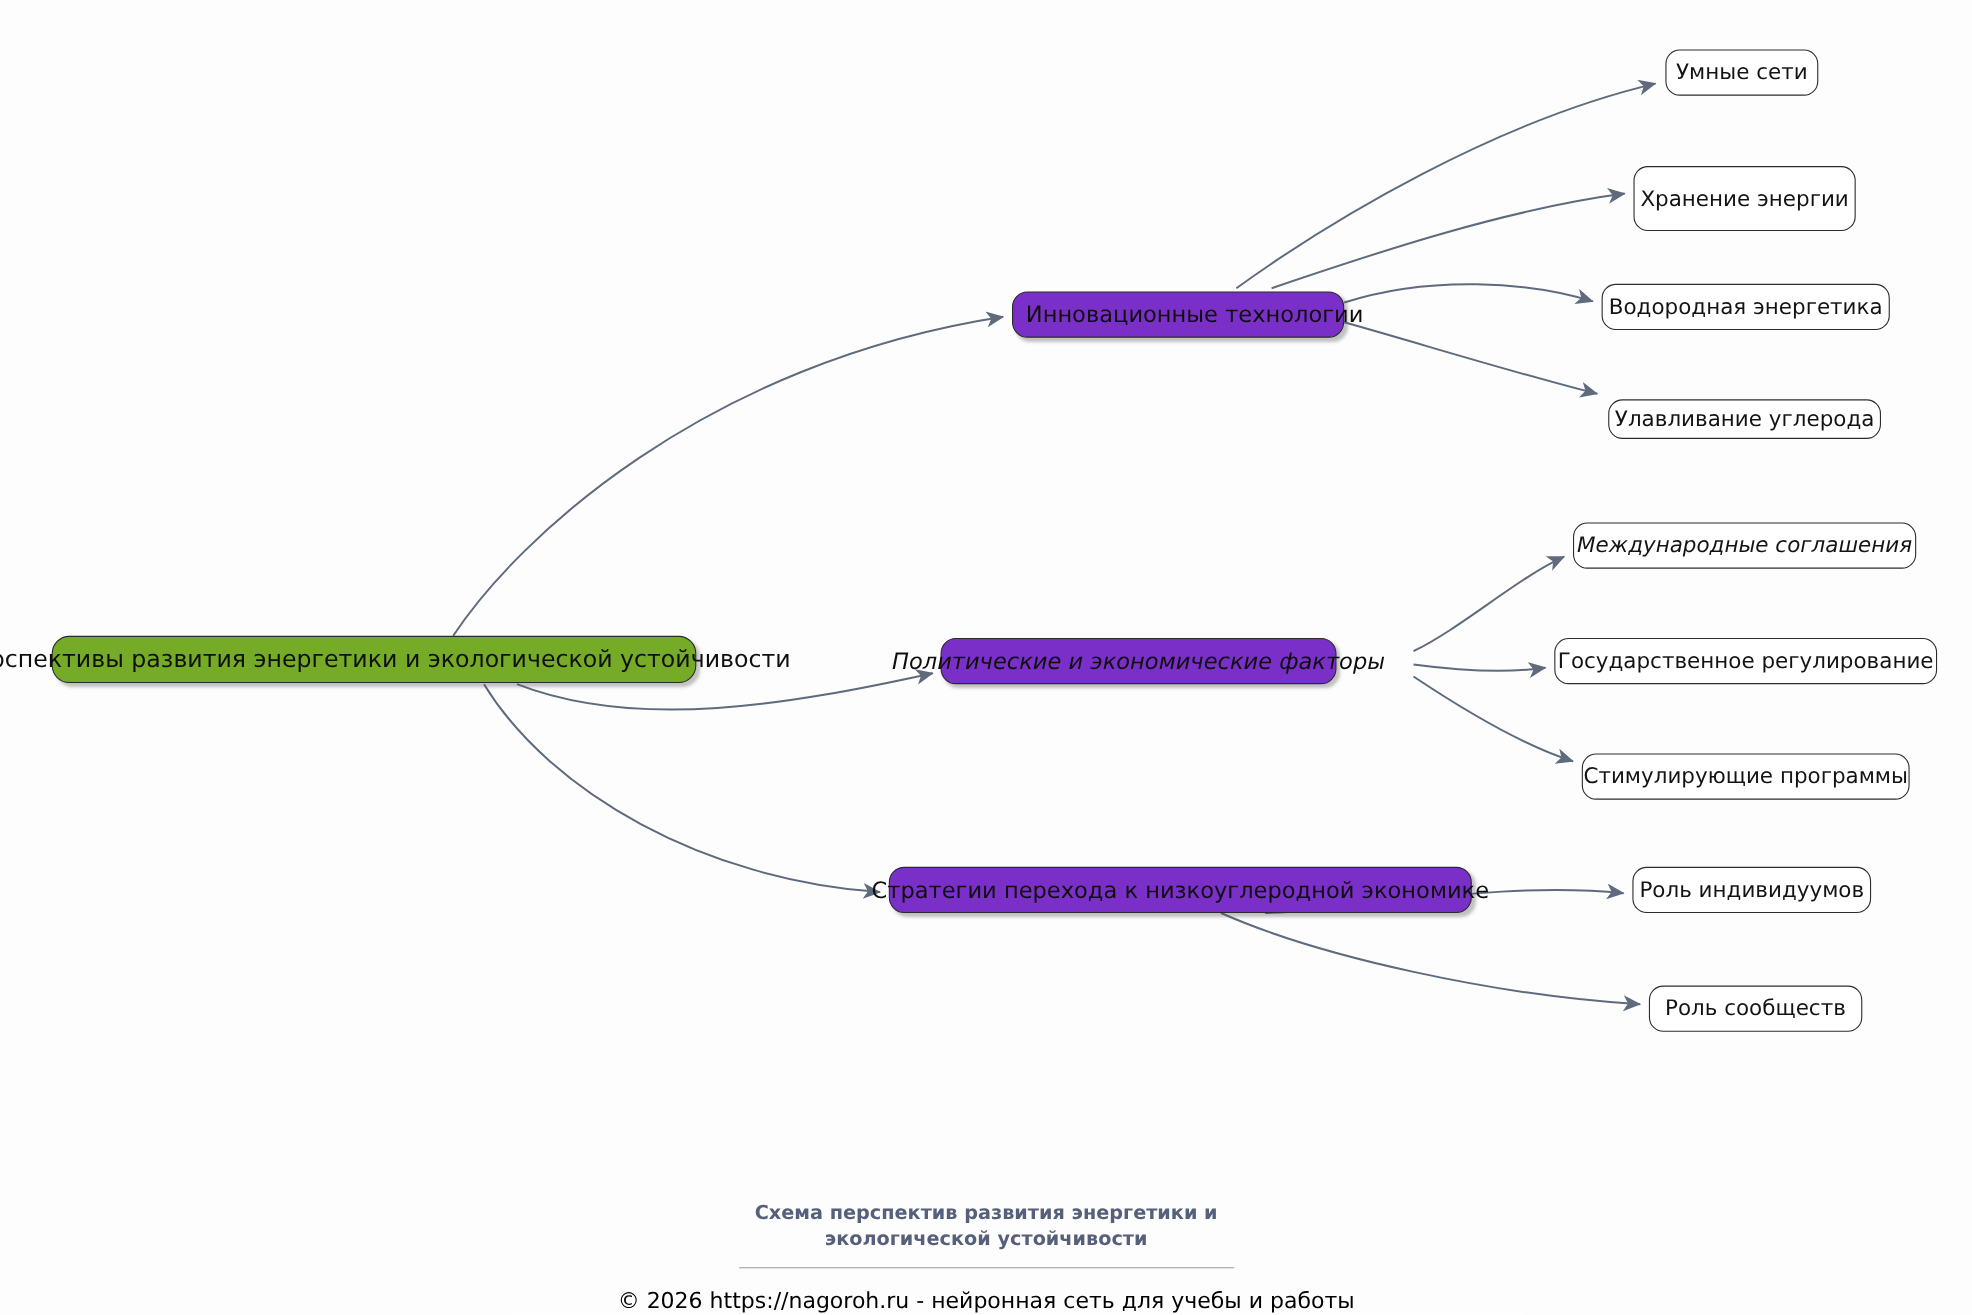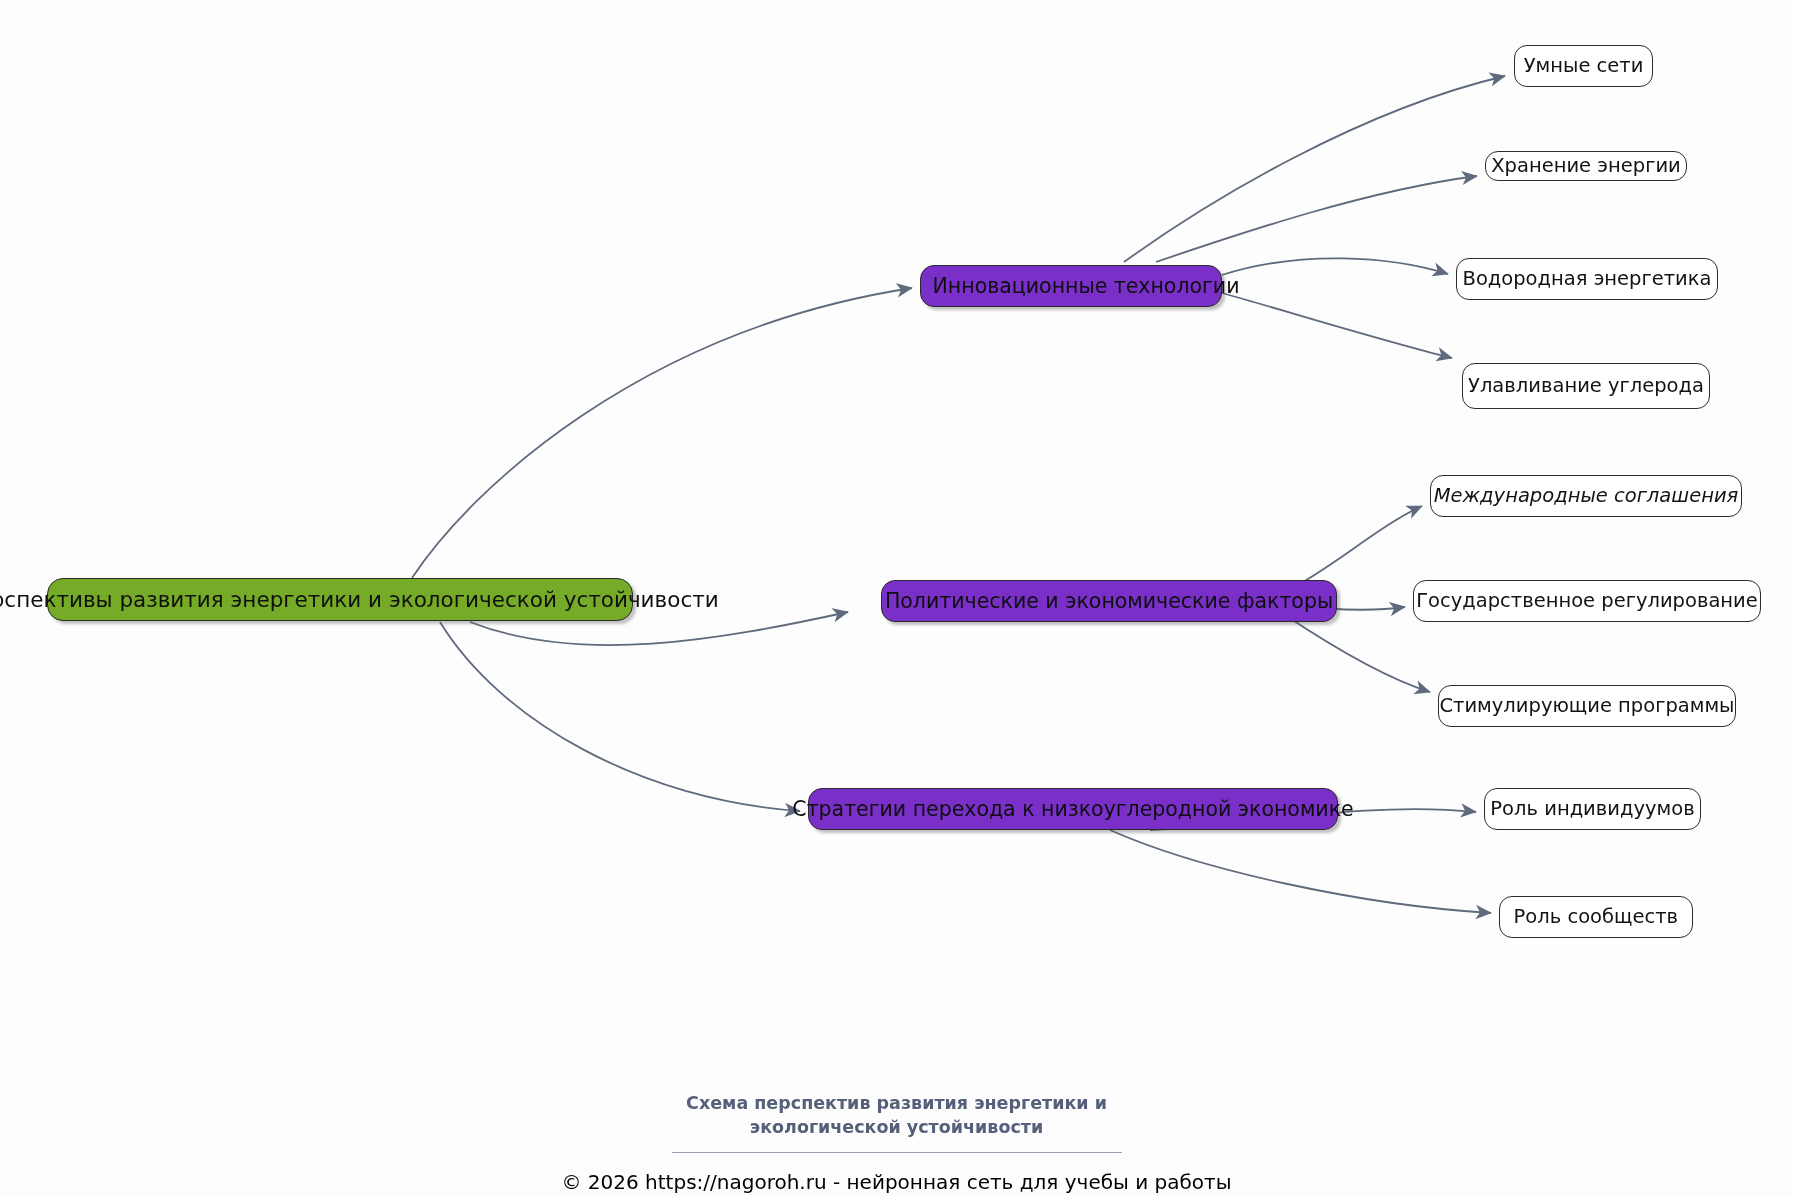--- a/index.html
+++ b/index.html
@@ -120,30 +120,30 @@
   <div id="nodes-group">
       <div class="node node-root" style="left: 47px; top: 578px; width: 586px; height: 43px;">
         <span>Перспективы развития энергетики и экологической устойчивости</span>
       </div>
       <div class="node node-branch" style="left: 920px; top: 265px; width: 302px; height: 42px; padding-left: 44px;">
         <span>Инновационные технологии</span>
       </div>
       <div class="node node-leaf" style="left: 1514px; top: 45px; width: 139px; height: 42px;">
         <span>Умные сети</span>
       </div>
-      <div class="node node-leaf" style="left: 1485px; top: 151px; width: 202px; height: 30px;">
+      <div class="node node-leaf" style="left: 1485px; top: 151px; width: 202px; height: 59px;">
         <span>Хранение энергии</span>
       </div>
       <div class="node node-leaf" style="left: 1456px; top: 258px; width: 262px; height: 42px;">
         <span>Водородная энергетика</span>
       </div>
-      <div class="node node-leaf" style="left: 1462px; top: 363px; width: 248px; height: 46px;">
+      <div class="node node-leaf" style="left: 1462px; top: 363px; width: 248px; height: 36px;">
         <span>Улавливание углерода</span>
       </div>
-      <div class="node node-branch" style="left: 881px; top: 580px; width: 456px; height: 42px;">
+      <div class="node node-branch" style="left: 855px; top: 580px; width: 360px; height: 42px; font-style: italic;">
         <span>Политические и экономические факторы</span>
       </div>
       <div class="node node-leaf" style="left: 1430px; top: 475px; width: 312px; height: 42px; font-style: italic;">
         <span>Международные соглашения</span>
       </div>
       <div class="node node-leaf" style="left: 1413px; top: 580px; width: 348px; height: 42px;">
         <span>Государственное регулирование</span>
       </div>
       <div class="node node-leaf" style="left: 1438px; top: 685px; width: 298px; height: 42px;">
         <span>Стимулирующие программы</span>

